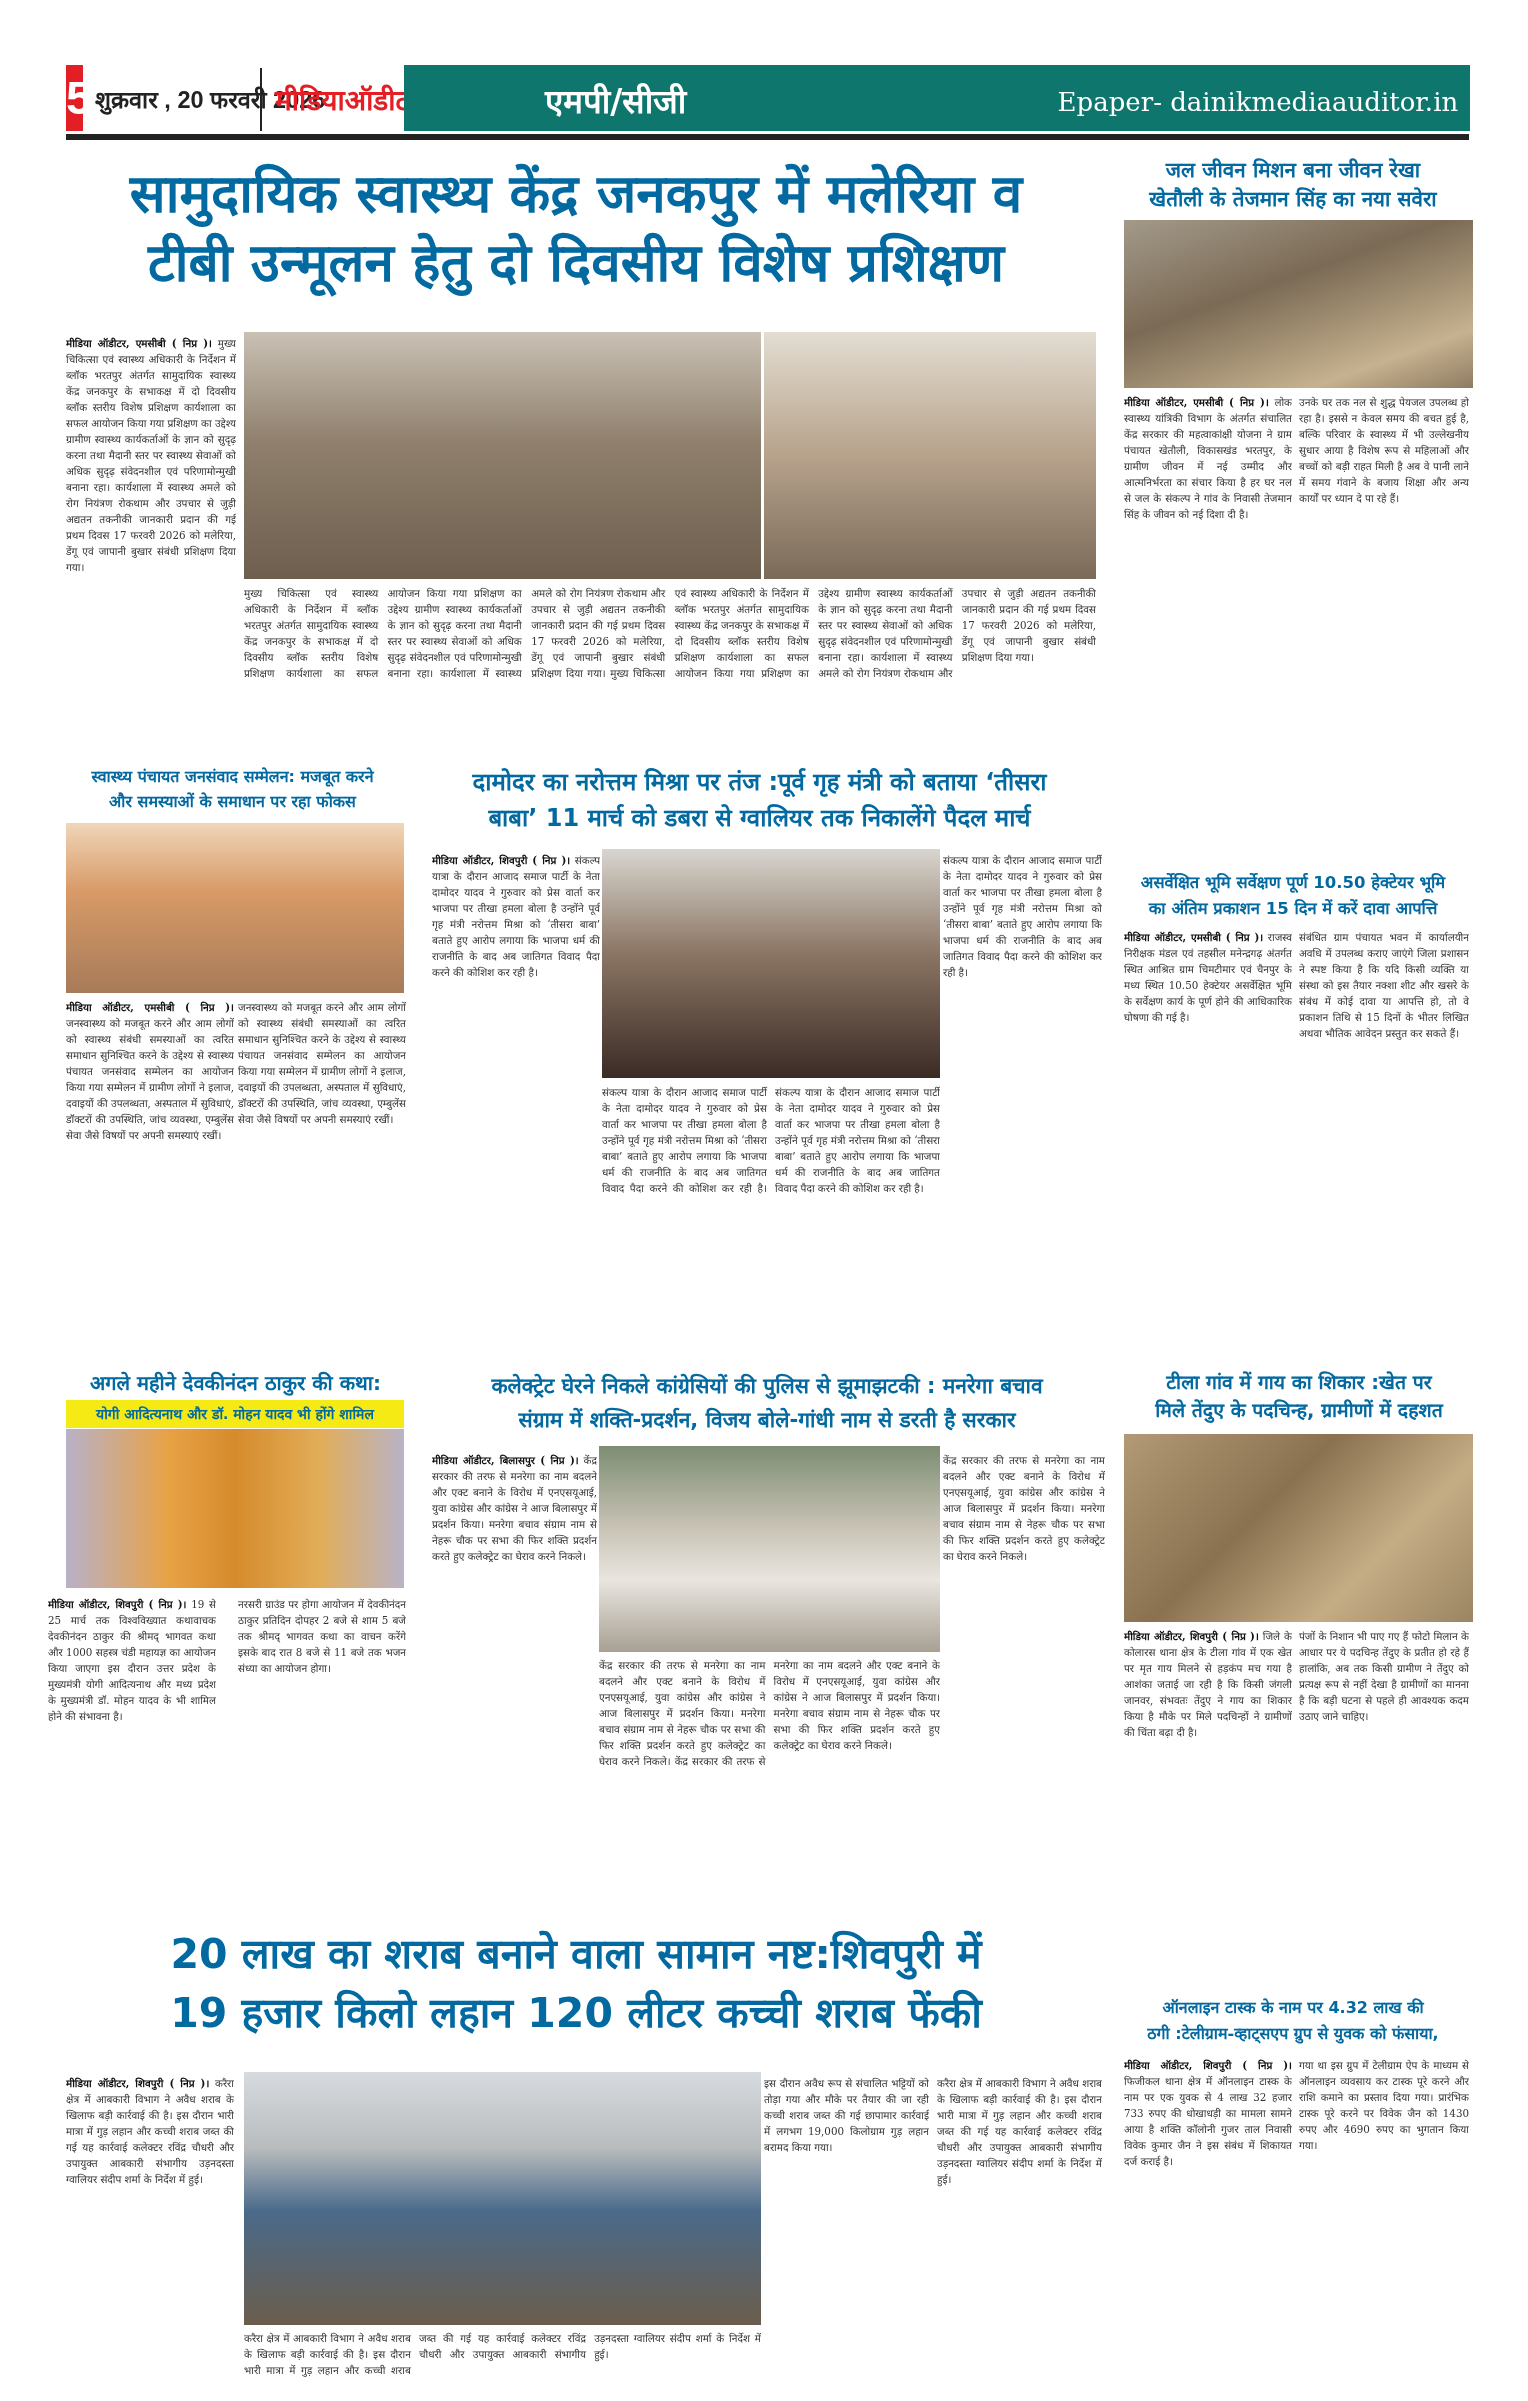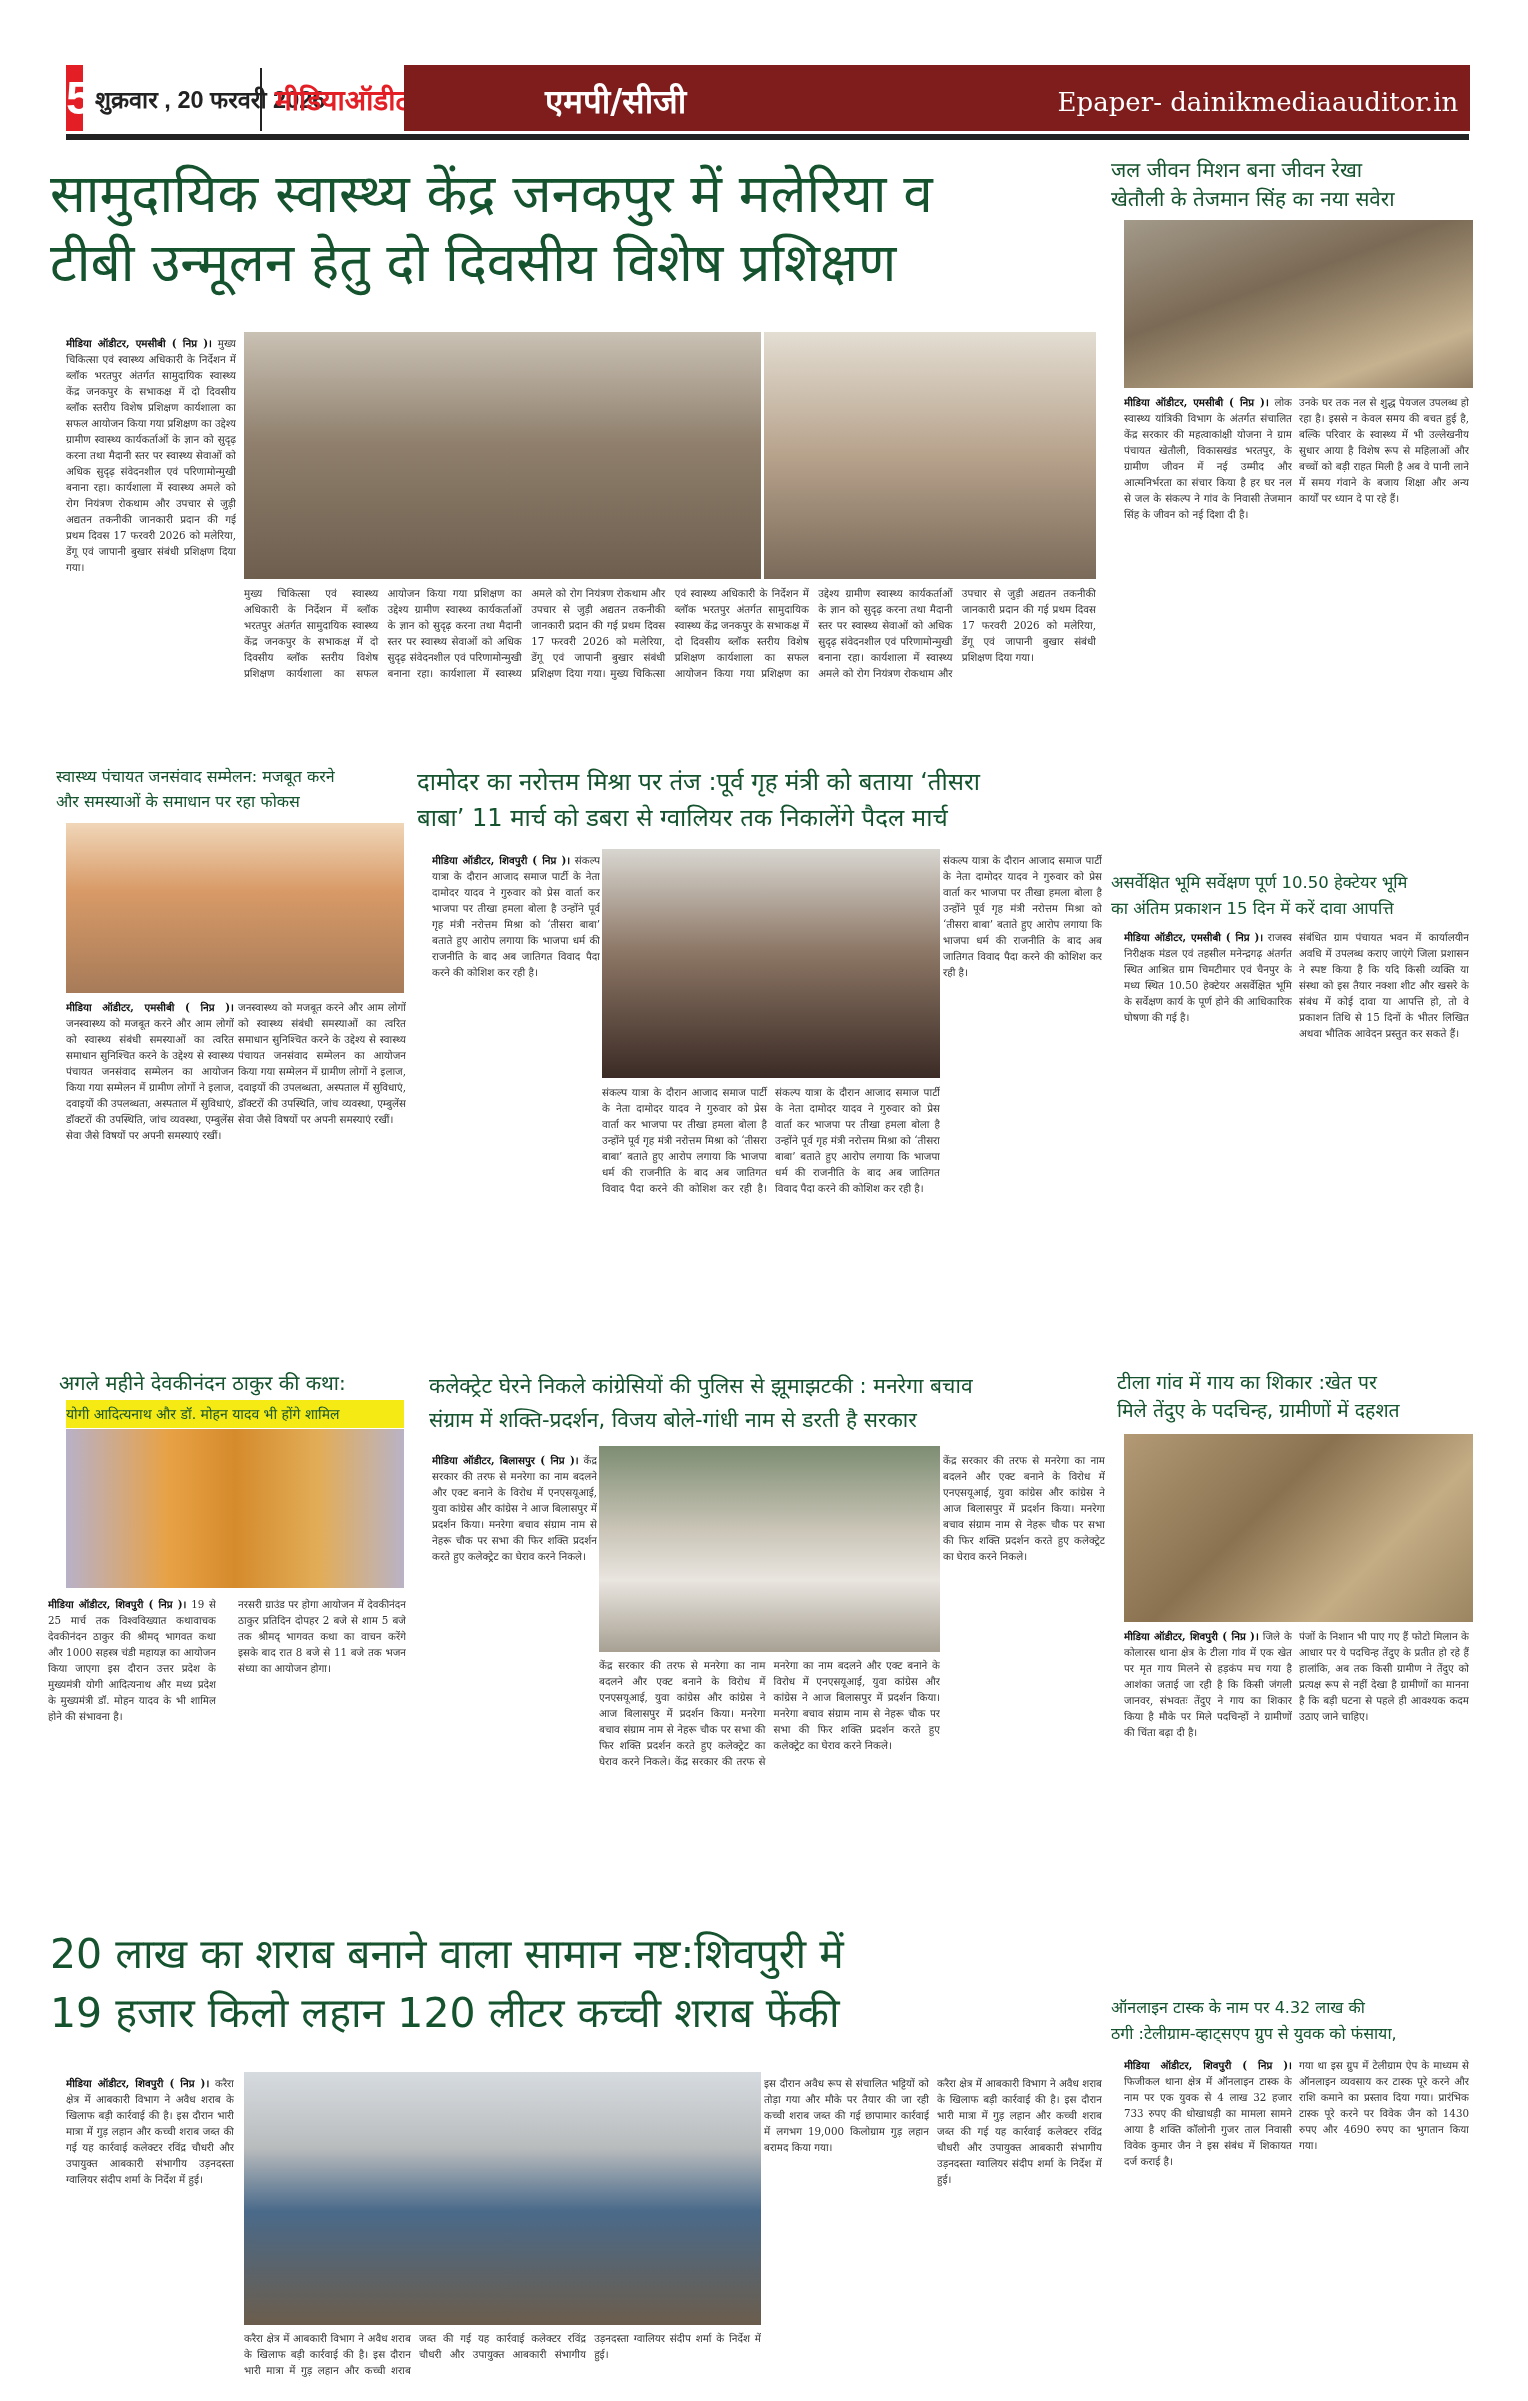--- a/index.html
+++ b/index.html
@@ -4,25 +4,25 @@
 <style>
 *{box-sizing:border-box;margin:0;padding:0}
 body{width:1528px;height:2401px;background:#fff;font-family:"DejaVu Sans",sans-serif;color:#222;position:relative;overflow:hidden}
 .abs{position:absolute}
 .masthead{left:66px;top:65px;width:1403px;height:68px}
 .pageno{position:absolute;left:0;top:0;width:15.3px;height:66px;background:#e31e24;color:#fff;font-family:"Liberation Sans",sans-serif;font-weight:bold;font-size:49px;line-height:66px;text-align:center;width:16.5px}
 .pageno{width:16.5px}
 .date{position:absolute;left:29px;top:17.6px;font-size:23.5px;font-weight:bold;color:#222;font-family:Liberation Sans, sans-serif}
 .vsep{position:absolute;left:194px;top:2.9px;width:2.4px;height:63px;background:#222}
 .brand{position:absolute;left:209px;top:14.7px;font-size:28px;font-weight:bold;color:#e31e24}
-.redband{position:absolute;left:338px;top:0;width:1066px;height:66px;background:#7f1d1d}
+.redband{position:absolute;left:338px;top:0;width:1066px;height:66px;background:#0f766e}
 .section{position:absolute;left:141px;top:13px;color:#fff;font-size:33px;font-weight:bold}
 .epaper{position:absolute;right:11.8px;top:22px;color:#fff;font-size:26px;font-family:"DejaVu Serif",serif}
 .rule{left:66px;top:134px;width:1403px;height:5.9px;background:#222}
-.h1{font-weight:normal;color:#14532d;line-height:1.25}
+.h1{font-weight:bold;color:#0369a1;text-align:center;line-height:1.25}
 .bodytext{font-size:10.3px;line-height:16px;text-align:justify;color:#333;font-family:"DejaVu Serif",serif;overflow:hidden}
 .bodytext b{color:#111}
 .photo{background:#9a8a78;overflow:hidden}
 .hl-yellow{background:#f5ea14}
 </style>
 </head>
 <body>
 
 <div class="abs masthead">
   <div class="pageno" style="width:16.5px;font-size:47px;left:0">5</div>

